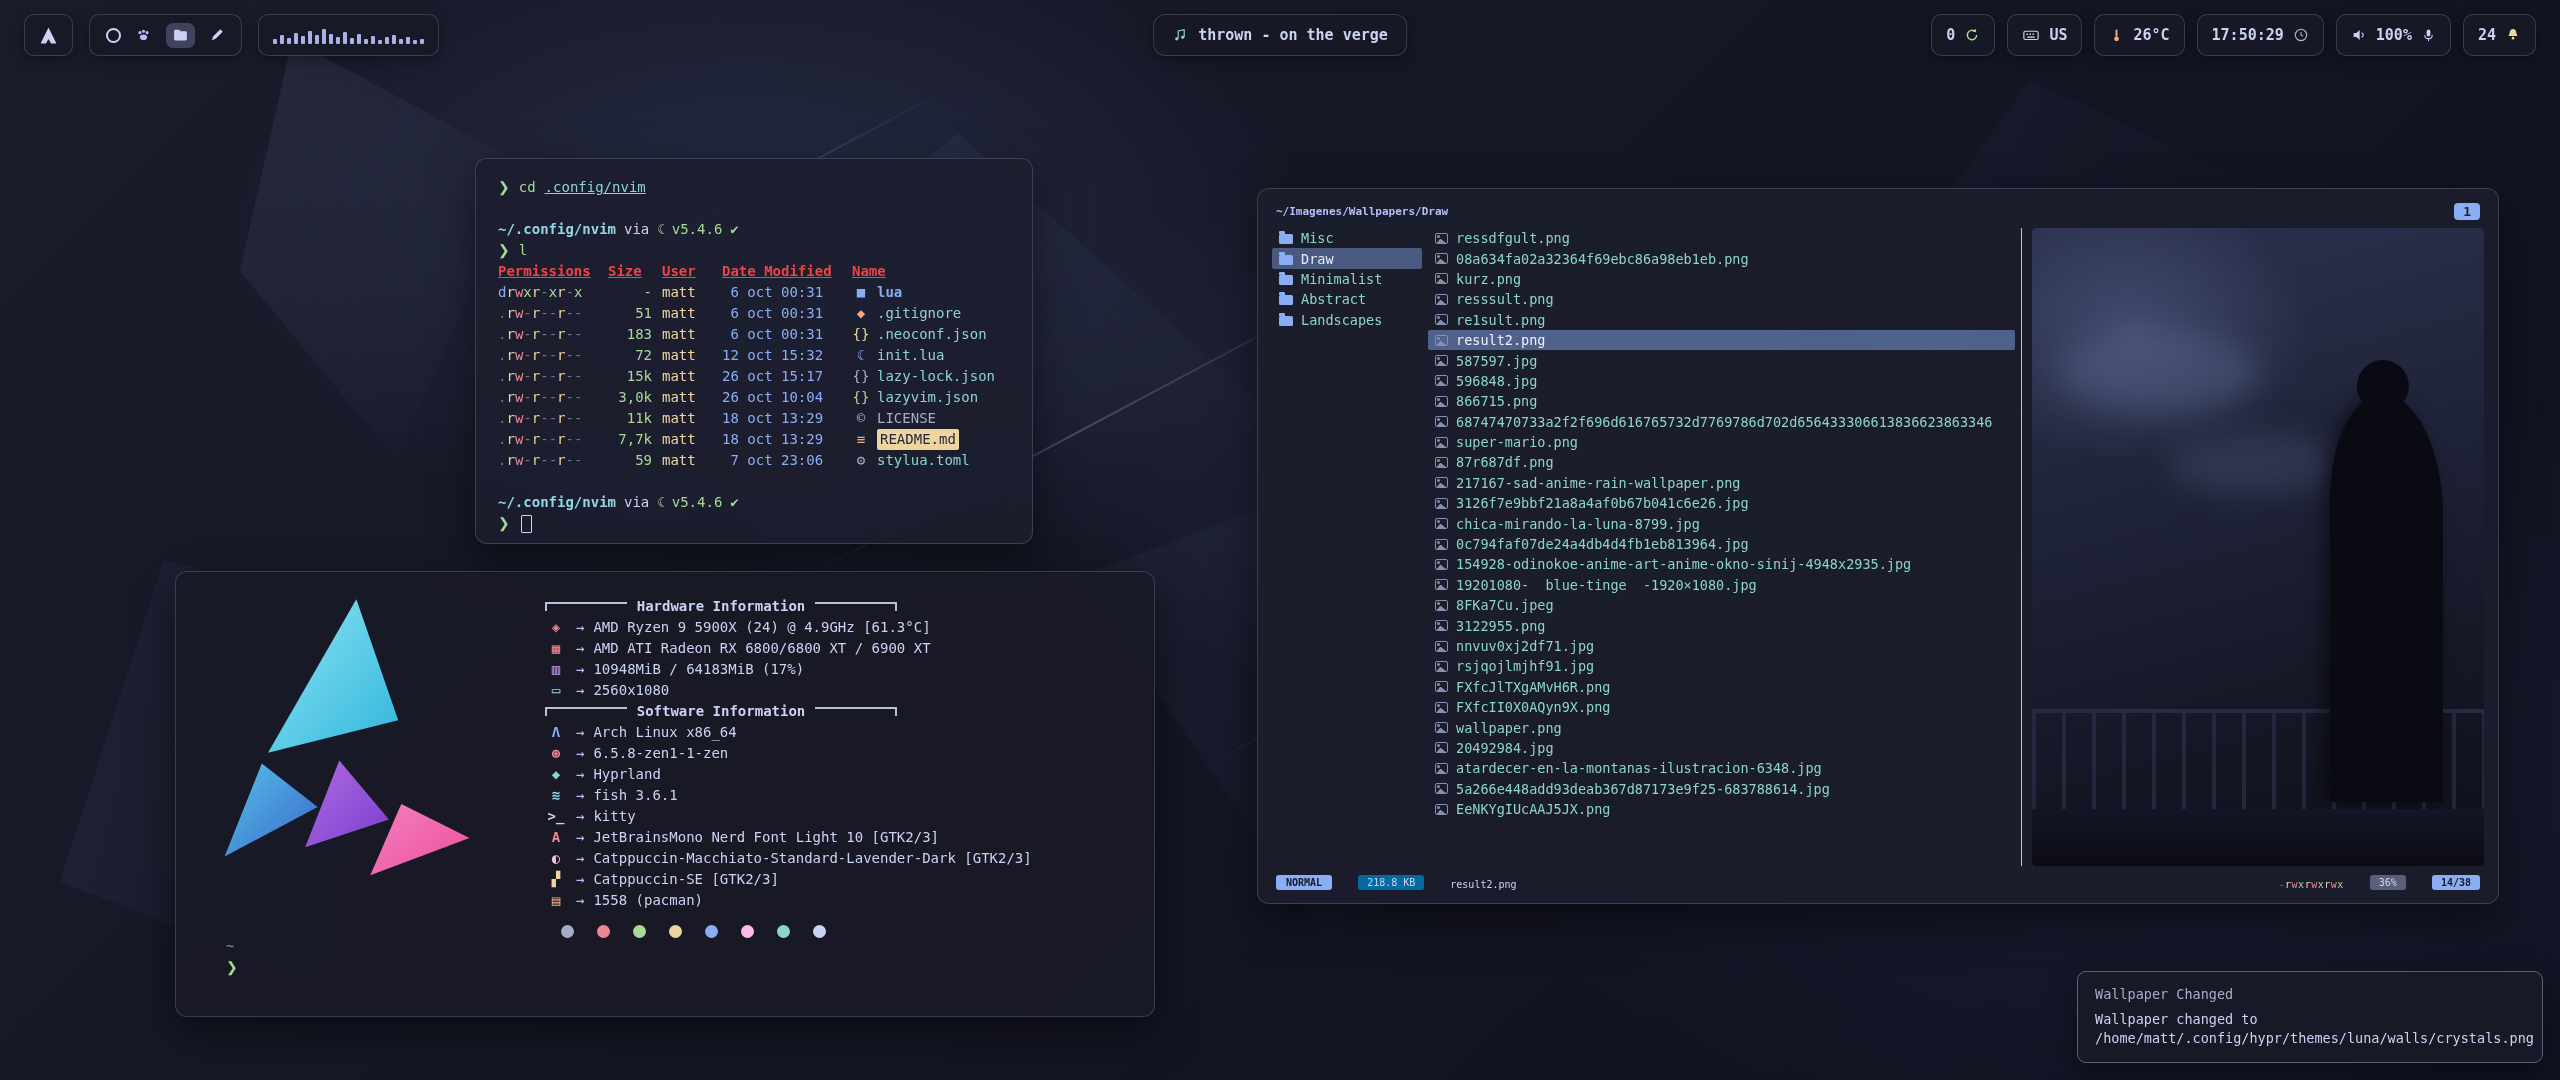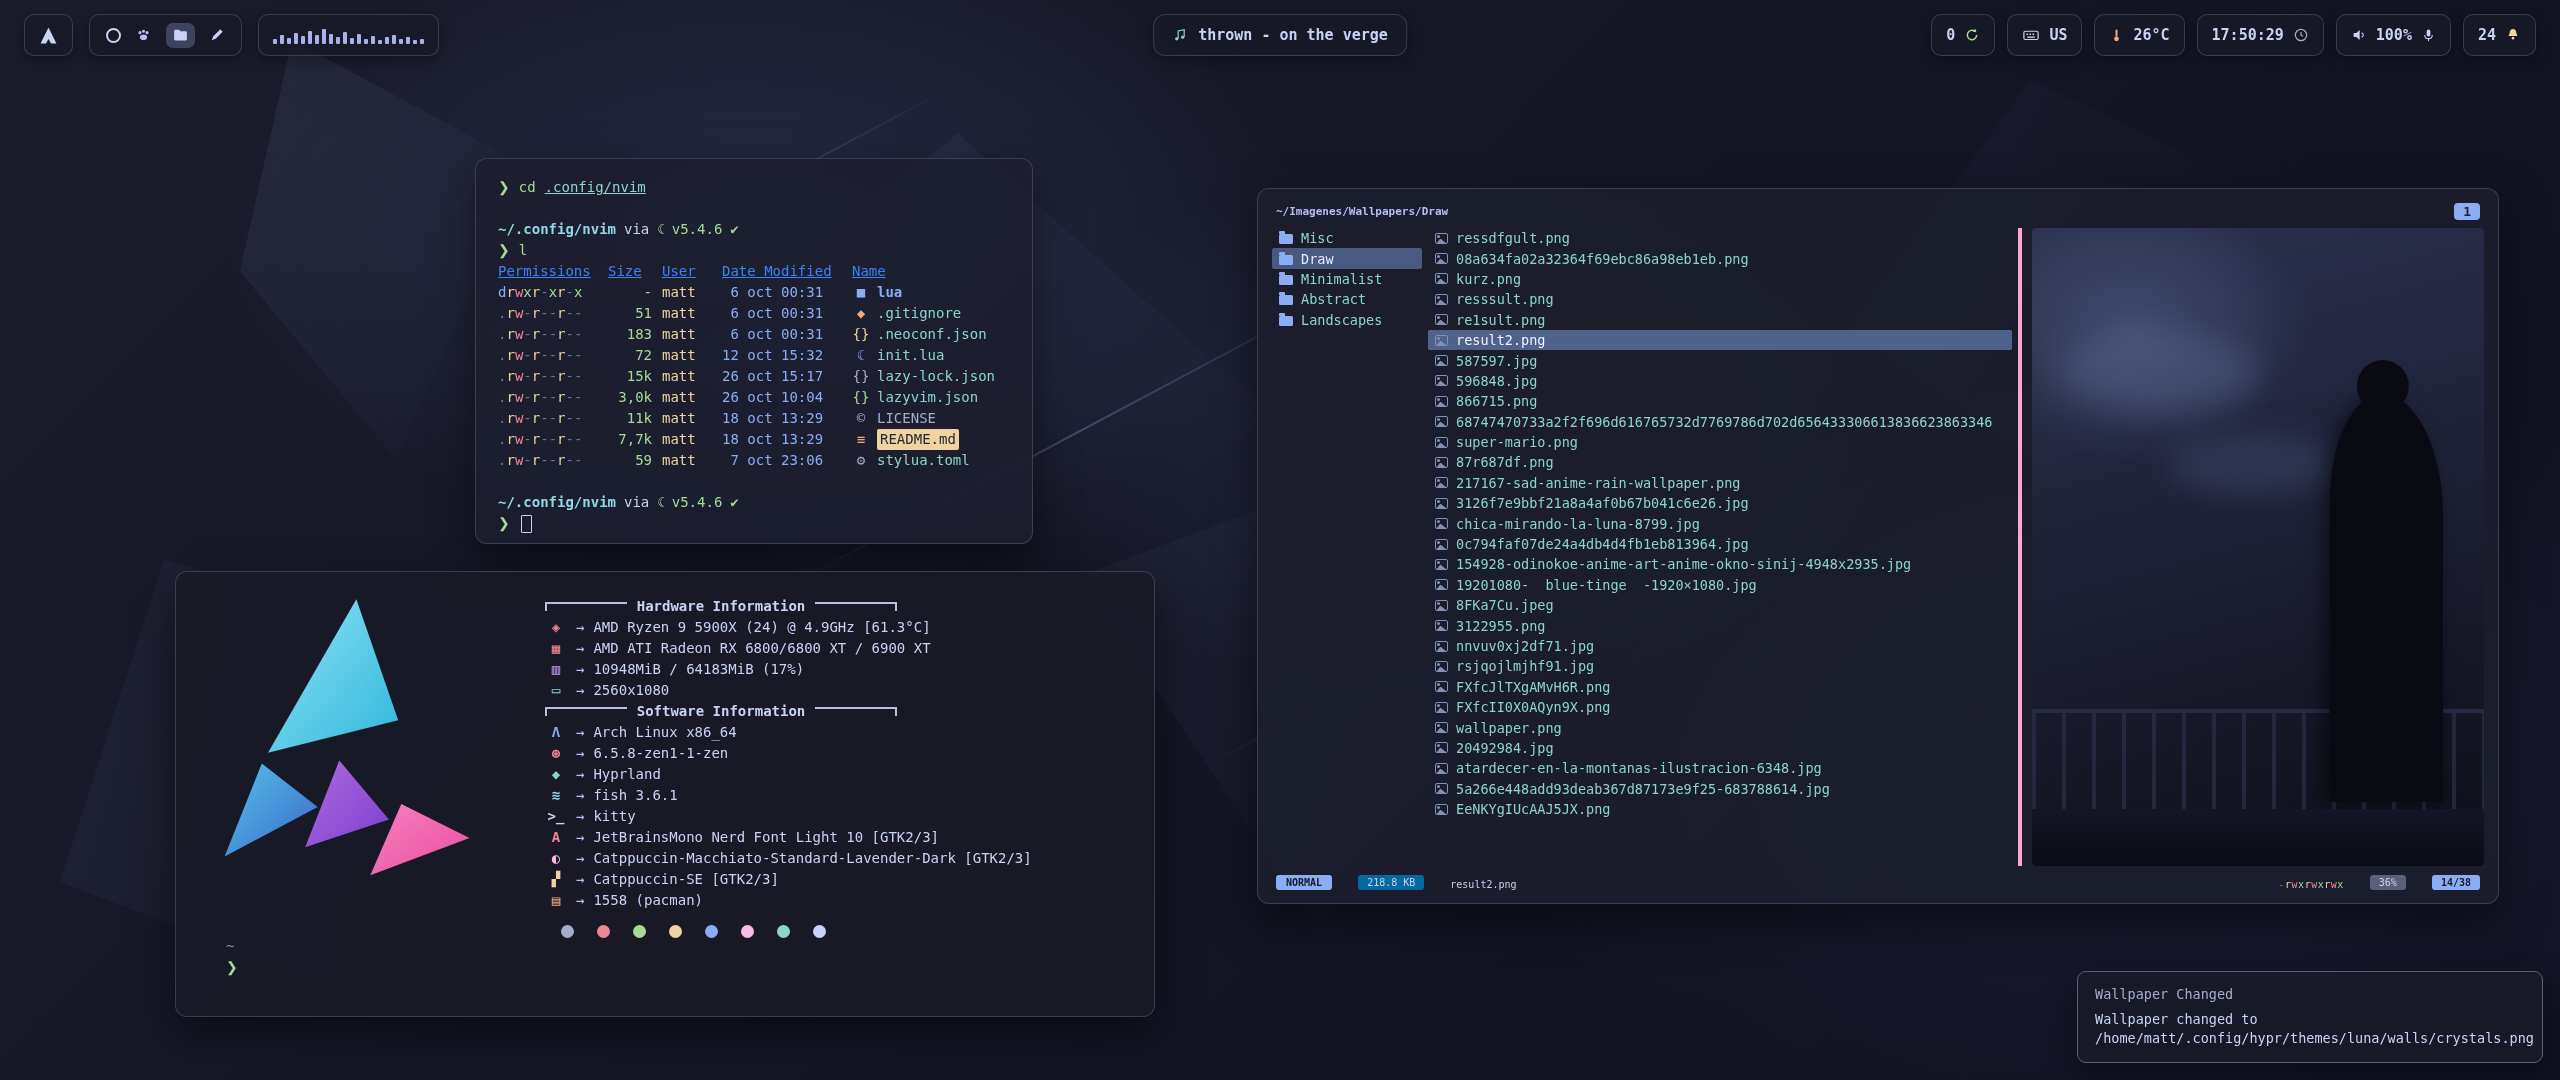--- a/index.html
+++ b/index.html
@@ -55,21 +55,21 @@
   .t-blank{height:21px;}
   .p-char{color:#a6da95;font-family:"DejaVu Sans",sans-serif;margin-right:9px;}
   .p-cmd{color:#a6da95;}
   .p-arg{color:#8bd5ca;text-decoration:underline;margin-left:9px;}
   .p-path{color:#91d7e3;font-weight:bold;}
   .p-via{color:#cad3f5;margin:0 8px;}
   .p-moon{color:#a6da95;margin-right:6px;}
   .p-ver{color:#a6da95;}
   .p-check{color:#a6da95;margin-left:8px;}
   .ls-row{display:grid;grid-template-columns:100px 44px 50px 120px auto;column-gap:10px;height:21px;align-items:center;}
-  .ls-head span{text-decoration:underline;color:#3b82f6;}
+  .ls-head span{text-decoration:underline;color:#ef4444;font-weight:bold;}
   .c-size{color:#a6da95;text-align:right;}
   .c-user{color:#eed49f;}
   .c-date{color:#8aadf4;white-space:pre;}
   .c-name{display:flex;align-items:center;gap:7px;}
   .fic{font-style:normal;width:18px;text-align:center;flex:0 0 auto;}
   .fname{font-weight:normal;}
   .n-blue{color:#8aadf4;font-weight:bold;}
   .n-teal{color:#8bd5ca;}
   .n-gray{color:#a5adcb;}
   .n-hl{background:#eed49f;color:#24273a;padding:0 3px;border-radius:2px;}
@@ -99,21 +99,21 @@
   .fm{left:1257px;top:188px;width:1242px;height:716px;box-sizing:border-box;display:flex;flex-direction:column;
     padding:10px 14px;background:rgba(27,29,44,.96);}
   .fm-head{display:flex;justify-content:space-between;align-items:center;padding:4px 4px 8px;}
   .fm-path{color:#b7bdf8;font-weight:bold;font-size:11px;}
   .tab-badge{background:#8aadf4;color:#1e2030;font-weight:bold;font-size:13px;padding:1px 9px;border-radius:4px;}
   .fm-body{flex:1;display:flex;min-height:0;overflow:hidden;}
   .fm-side{width:150px;flex:0 0 auto;padding-right:6px;overflow:hidden;}
   .fm-row{display:flex;align-items:center;gap:8px;height:20.4px;padding:0 7px;white-space:nowrap;overflow:hidden;
     color:#8bd5ca;font-size:13.5px;border-radius:2px;cursor:default;}
   .fm-side .fm-row.active{background:rgba(138,173,244,.42);color:#e9edfd;}
-  .fm-list{flex:1;min-width:0;border-right:4px solid #f9a8d4;padding-right:6px;overflow:hidden;}
+  .fm-list{flex:1;min-width:0;border-right:1px solid #f9a8d4;padding-right:6px;overflow:hidden;}
   .fm-list .fm-row.selected{background:rgba(138,173,244,.48);color:#eef1ff;}
   .fm-fname,.fm-dname{overflow:hidden;text-overflow:clip;}
   .ic-folder{width:14px;height:10px;background:#8aadf4;border-radius:1.5px;position:relative;flex:0 0 auto;margin-top:2px;}
   .ic-folder::before{content:'';position:absolute;top:-3px;left:0;width:6px;height:3px;background:#8aadf4;border-radius:1px 1px 0 0;}
   .ic-img{width:13px;height:11px;border:1.5px solid #8391b5;border-radius:2px;position:relative;overflow:hidden;flex:0 0 auto;box-sizing:border-box;}
   .ic-img::before{content:'';position:absolute;left:1px;top:1px;width:3px;height:3px;border-radius:50%;background:#8391b5;}
   .ic-img::after{content:'';position:absolute;left:0;right:0;bottom:-1px;border-left:4px solid transparent;border-right:6px solid transparent;border-bottom:5px solid #8391b5;}
   .fm-preview{width:452px;flex:0 0 auto;margin-left:10px;position:relative;overflow:hidden;border-radius:4px;background:#171926;}
   .pv-sky{position:absolute;inset:0;background:
       radial-gradient(300px 220px at 22% 16%, rgba(130,150,200,.30), transparent 60%),

